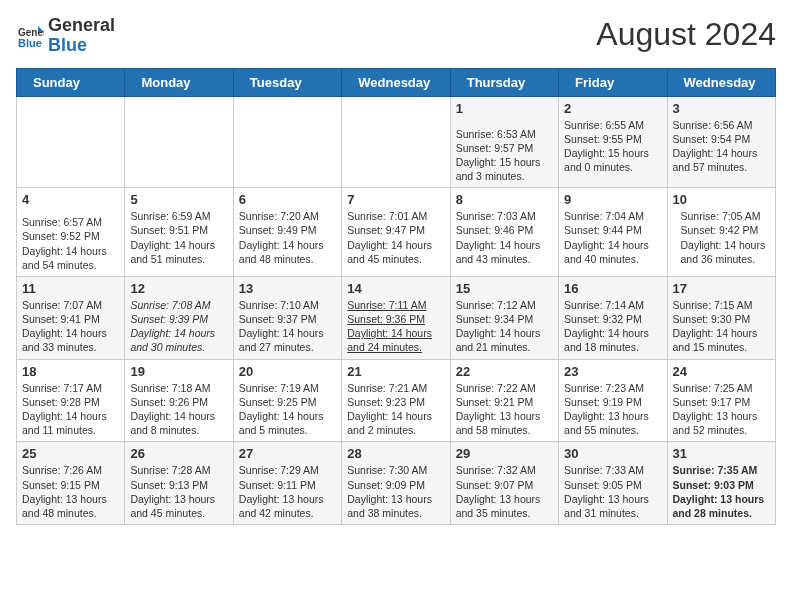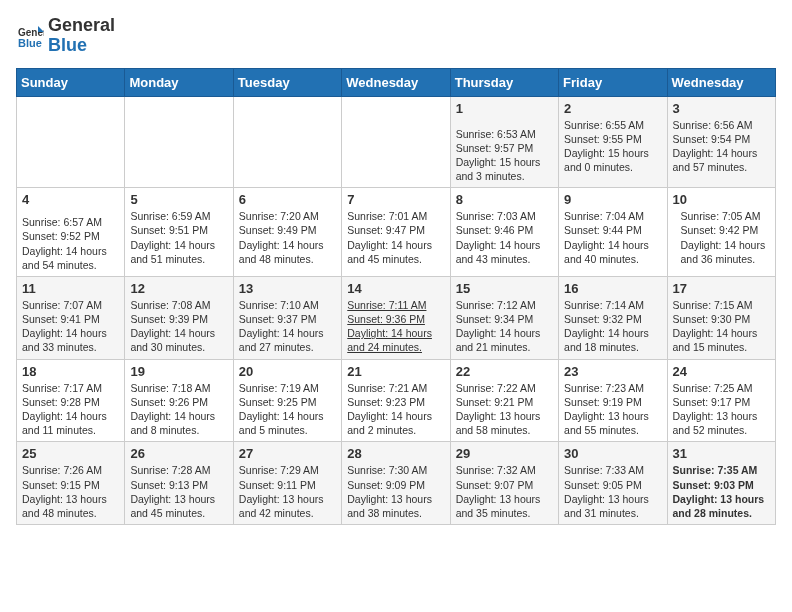--- a/index.html
+++ b/index.html
@@ -47,21 +47,21 @@
     table {
       width: 100%;
       border-collapse: collapse;
       table-layout: fixed;
     }
     thead tr th {
       background-color: #2271b3;
       color: #fff;
       font-size: 13px;
       font-weight: bold;
-      padding: 6px 4px;
+      padding: 6px 16px;
       text-align: left;
       border: 1px solid #1a5a94;
     }
     tbody tr td {
       border: 1px solid #ccc;
       vertical-align: top;
       padding: 4px 5px;
       font-size: 11px;
       color: #333;
       background: #fff;
@@ -101,20 +101,21 @@
     <div>
       <div class="logo-text">
         <span class="logo-general">General</span>
       </div>
       <div class="logo-text">
         <span class="logo-blue">Blue</span>
       </div>
     </div>
   </div>
   <div class="title-area">
+    <div class="month-year">August 2024</div>
   </div>
 </div>
 
 <table>
   <thead>
     <tr>
     <th>Sunday</th>
         <th>Monday</th>
         <th>Tuesday</th>
         <th>Wednesday</th>
@@ -205,21 +206,21 @@
       <tr>
         <td>
           <span class="day-number">11</span>
           <div class="day-info" style="white-space: pre-line;">Sunrise: 7:07 AM
 Sunset: 9:41 PM
 Daylight: 14 hours
 and 33 minutes.</div>
         </td>
         <td>
           <span class="day-number">12</span>
-          <div class="day-info" style="white-space: pre-line;">Sunrise: 7:08 AM
+          <div class="day-info" style="white-space: pre-line; font-style: italic;">Sunrise: 7:08 AM
 Sunset: 9:39 PM
 Daylight: 14 hours
 and 30 minutes.</div>
         </td>
         <td>
           <span class="day-number">13</span>
           <div class="day-info" style="white-space: pre-line;">Sunrise: 7:10 AM
 Sunset: 9:37 PM
 Daylight: 14 hours
 and 27 minutes.</div>

